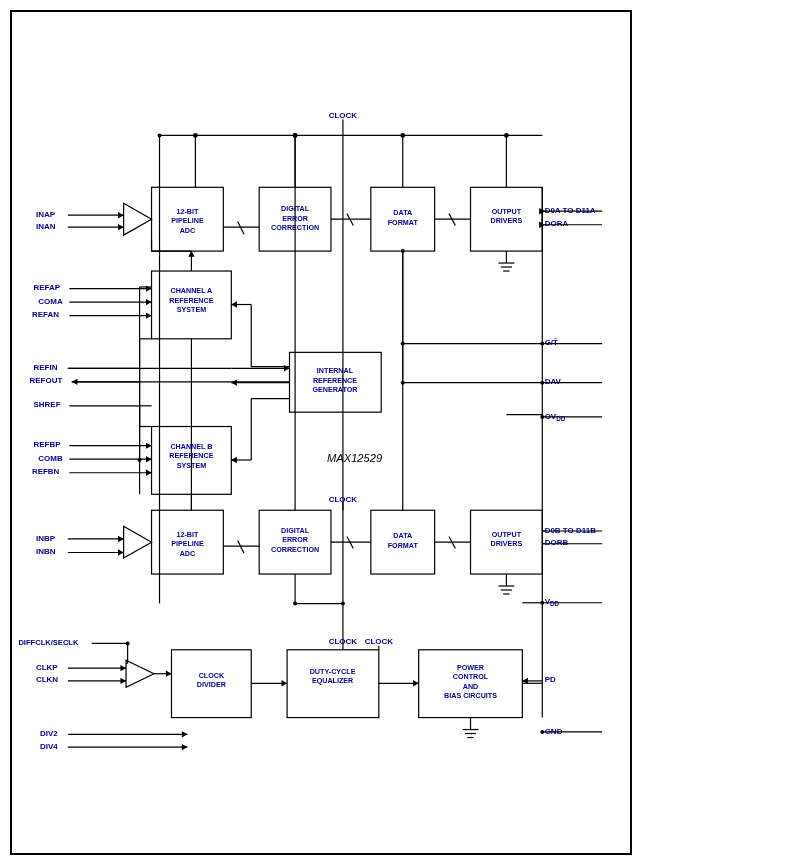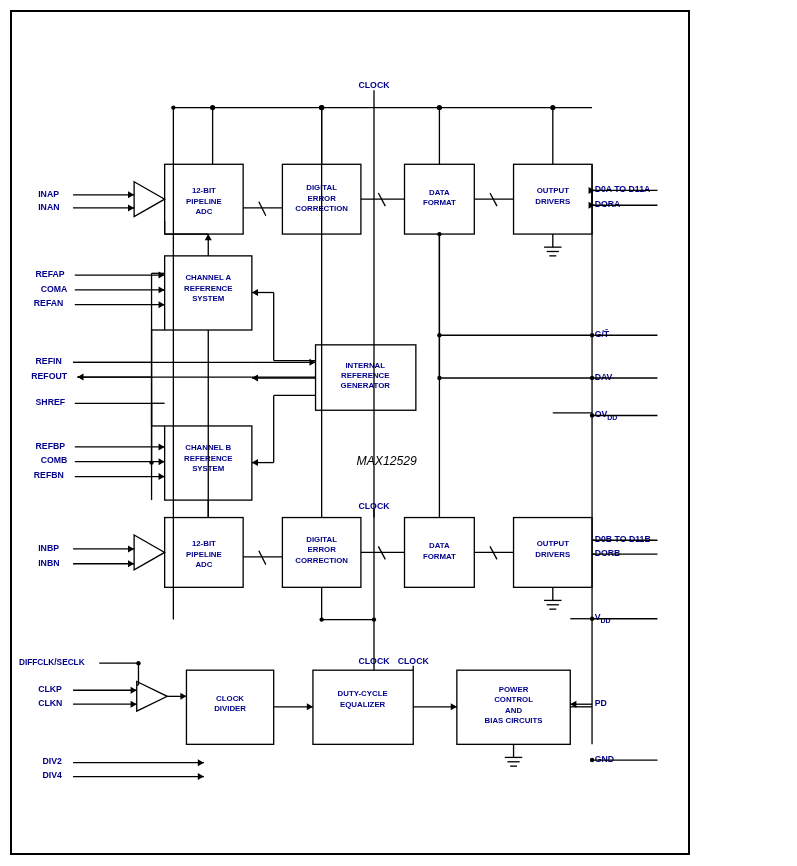--- a/index.html
+++ b/index.html
@@ -7,21 +7,21 @@
       background: #fff;
       font-family: Arial, sans-serif;
       width: 797px;
       height: 866px;
       overflow: hidden;
       position: relative;
     }
     .diagram-container {
       position: absolute;
       top: 10px; left: 10px;
-      width: 680px;
+      width: 622px;
       height: 845px;
       border: 2.5px solid #000;
       background: #fff;
       text-decoration: underline;
     }
     svg.diagram-svg {
       position: absolute;
       top: 0; left: 0;
       width: 100%;
       height: 100%;

